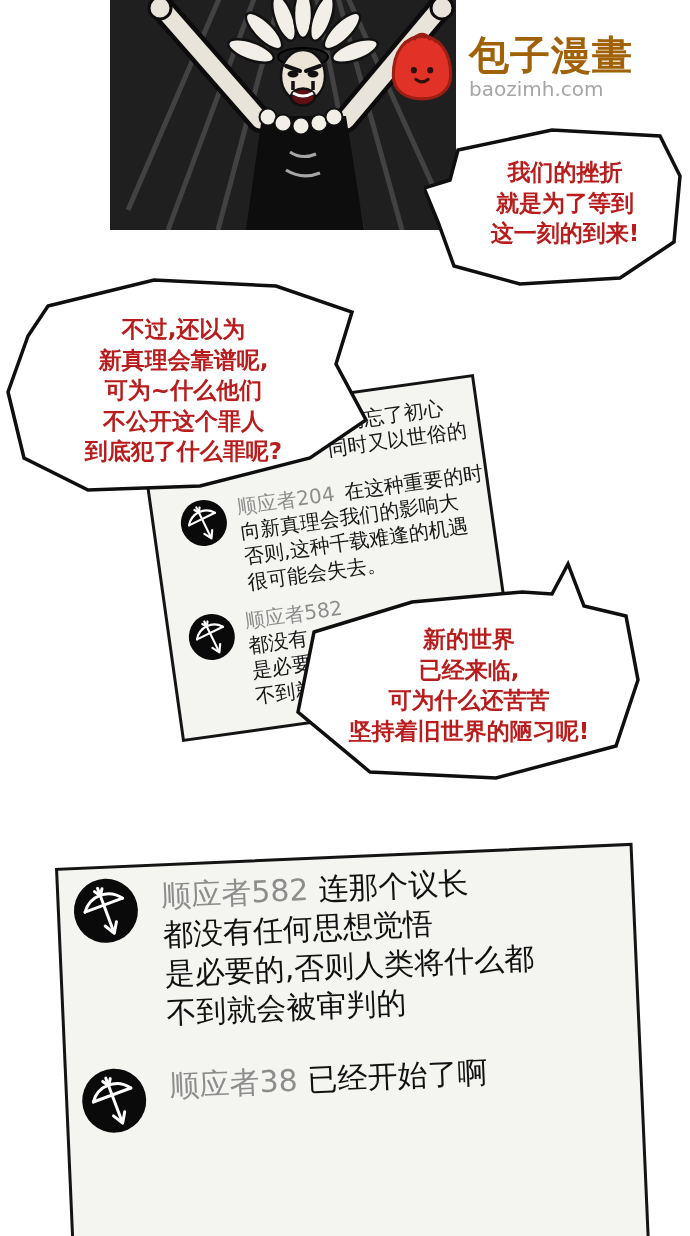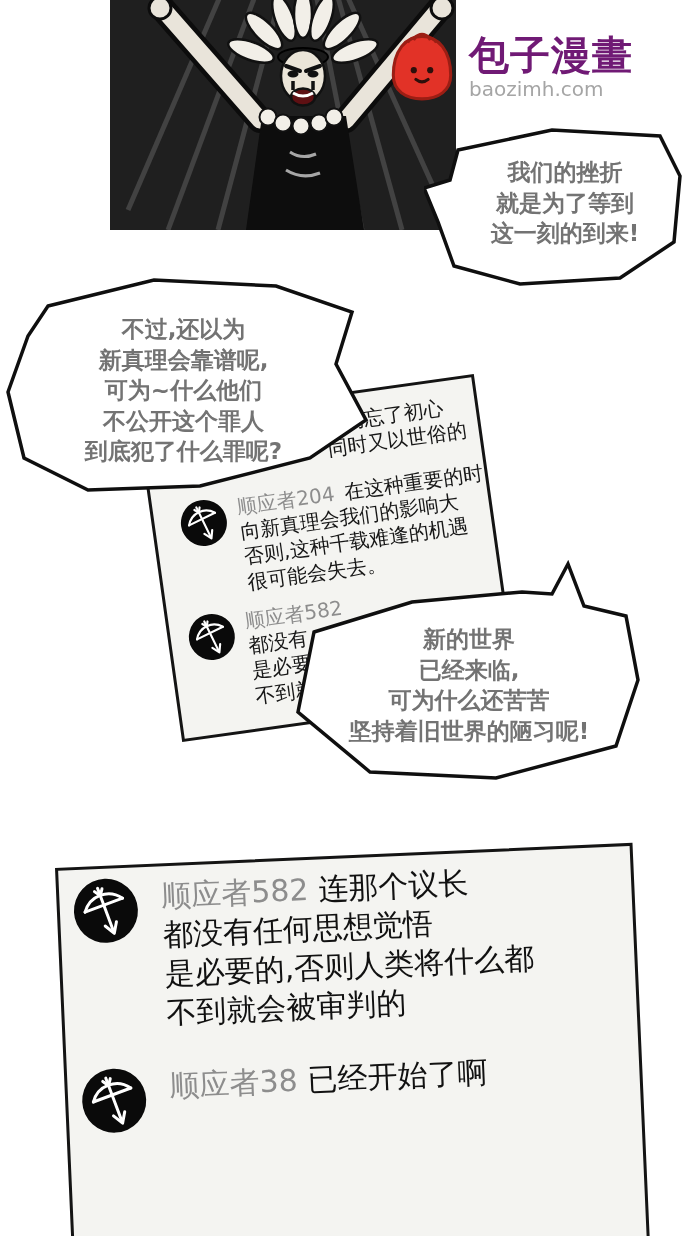--- a/index.html
+++ b/index.html
@@ -7,27 +7,27 @@
     position:relative;width:690px;height:1236px;background:#ffffff;overflow:hidden;
     font-family:"DejaVu Sans",sans-serif;color:#000;
   }
   
   .comic-panel{position:absolute;left:110px;top:0;width:346px;height:230px;z-index:1;overflow:hidden;}
   .comic-panel svg{display:block;width:100%;height:100%;}
   
   .watermark{position:absolute;left:383px;top:22px;z-index:9;display:flex;align-items:flex-start;}
   .wm-icon{width:78px;height:82px;}
   .wm-text{margin-left:8px;padding-top:12px;line-height:1.05;}
-  .wm-name{font-size:40px;font-weight:600;color:#701a75;letter-spacing:1px;}
+  .wm-name{font-size:40px;font-weight:600;color:#a16207;letter-spacing:1px;}
   .wm-url{font-size:20px;color:#a5a5a5;margin-top:3px;}
   
   .bubble{position:absolute;z-index:6;}
   .bubble svg{position:absolute;left:0;top:0;width:100%;height:100%;}
   .btext{
-    position:absolute;font-weight:700;color:#737373;white-space:pre-line;text-align:center;
+    position:absolute;font-weight:700;color:#b91c1c;white-space:pre-line;text-align:center;
     font-size:23px;line-height:1.33;
   }
   .bubble1{left:424px;top:124px;width:262px;height:168px;z-index:6;}
   .bubble1 .btext{left:32px;right:12px;top:33px;}
   .bubble2{left:4px;top:272px;width:365px;height:228px;z-index:6;}
   .bubble2 .btext{left:36px;right:42px;top:42px;}
   .bubble3{left:284px;top:560px;width:362px;height:230px;z-index:7;}
   .bubble3 .btext{left:28px;right:20px;top:64px;}
   
   .chat-panel{

